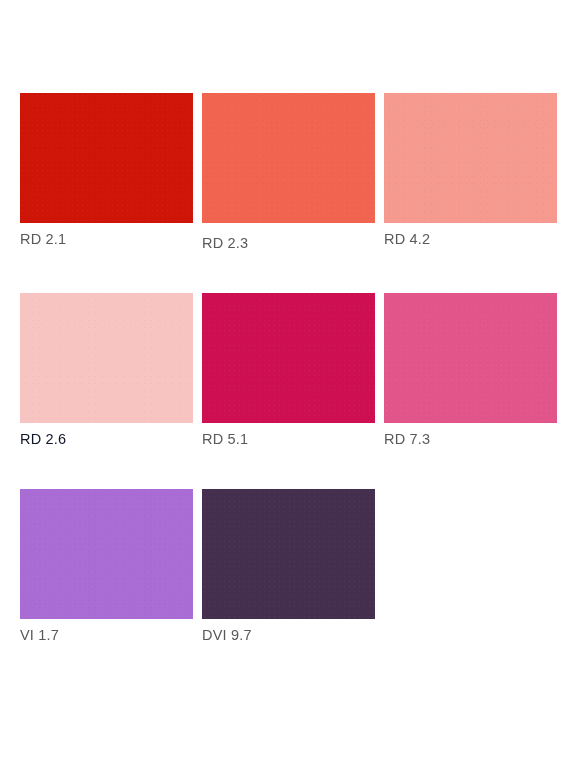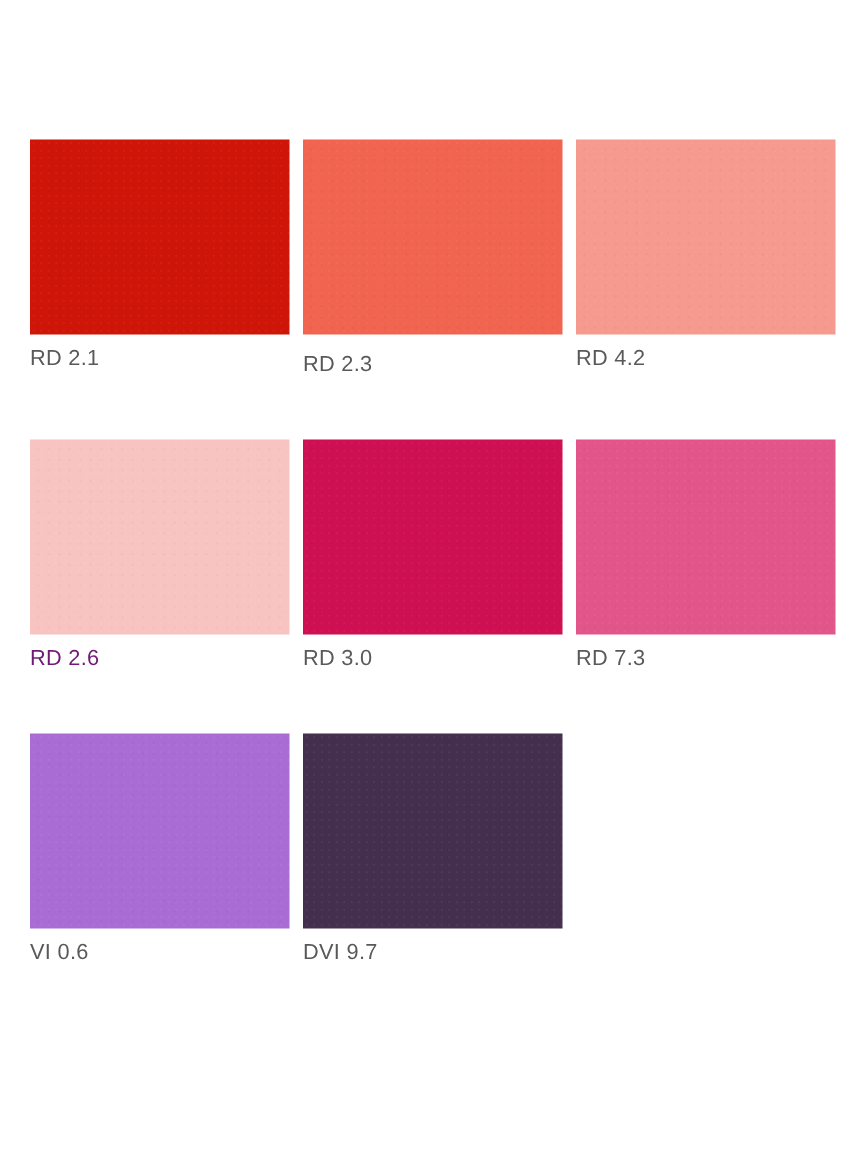--- a/index.html
+++ b/index.html
@@ -76,36 +76,36 @@
     </div>
     <div class="swatch-cell">
       <div class="swatch-chip" style="background-color:#f6998e;"></div>
       <div class="swatch-label" style="color: rgb(89, 89, 89);">RD 4.2</div>
     </div>
   </div>
 
   <div class="swatch-row">
     <div class="swatch-cell">
       <div class="swatch-chip" style="background-color:#f8c4c2;"></div>
-      <div class="swatch-label" style="color: #701a75;">RD 2.6</div>
+      <div class="swatch-label" style="color: #0f172a;">RD 2.6</div>
     </div>
     <div class="swatch-cell">
       <div class="swatch-chip" style="background-color:#ce0f52;"></div>
-      <div class="swatch-label" style="color: rgb(89, 89, 89);">RD 3.0</div>
+      <div class="swatch-label" style="color: rgb(89, 89, 89);">RD 5.1</div>
     </div>
     <div class="swatch-cell">
       <div class="swatch-chip" style="background-color:#e2558a;"></div>
       <div class="swatch-label" style="color: rgb(89, 89, 89);">RD 7.3</div>
     </div>
   </div>
 
   <div class="swatch-row">
     <div class="swatch-cell">
       <div class="swatch-chip" style="background-color:#a86cd4;"></div>
-      <div class="swatch-label" style="color: rgb(89, 89, 89);">VI 0.6</div>
+      <div class="swatch-label" style="color: rgb(89, 89, 89);">VI 1.7</div>
     </div>
     <div class="swatch-cell">
       <div class="swatch-chip" style="background-color:#44304e;"></div>
       <div class="swatch-label" style="color: rgb(89, 89, 89);">DVI 9.7</div>
     </div>
   </div>
 
 </div>
 
 </body></html>

